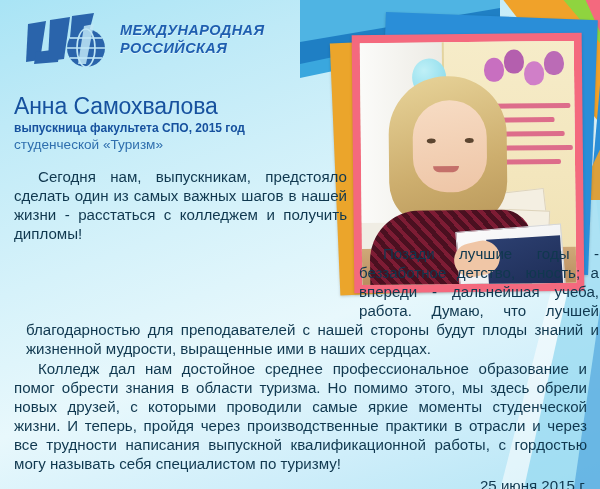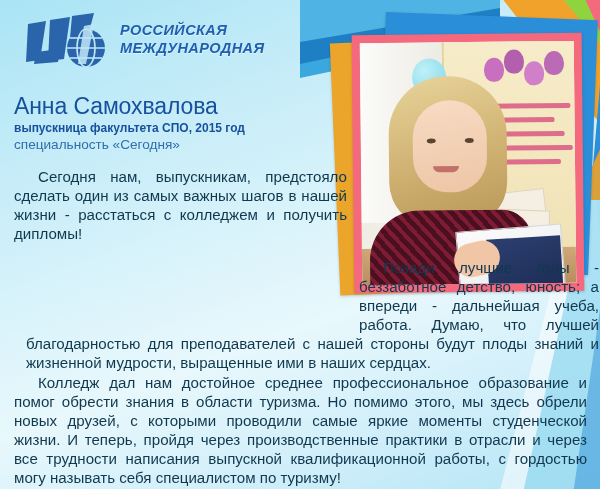--- a/index.html
+++ b/index.html
@@ -248,29 +248,29 @@
       <circle cx="60" cy="36" r="19" fill="#2a64ab"></circle>
       <g stroke="#bfe6f6" stroke-width="1.6" fill="none">
         <ellipse cx="60" cy="36" rx="9" ry="19"></ellipse>
         <line x1="41" y1="36" x2="79" y2="36"></line>
         <line x1="44" y1="26" x2="76" y2="26"></line>
         <line x1="44" y1="46" x2="76" y2="46"></line>
       </g>
       <polygon points="58,14 68,12 60,52 52,52" fill="#bfe6f6" opacity="0.85"></polygon>
     </svg>
     <div class="logo-text">
+      <div>МЕЖДУНАРОДНАЯ</div>
       <div>РОССИЙСКАЯ</div>
-      <div>МЕЖДУНАРОДНАЯ</div>
     </div>
   </div>
 
   <div class="headline">
     <div class="name">Анна Самохвалова</div>
     <div class="subtitle">выпускница факультета СПО,  2015 год</div>
-    <div class="speciality">специальность «Сегодня»</div>
+    <div class="speciality">студенческой «Туризм»</div>
   </div>
 
   <div class="photo-stack">
     <div class="card card-orange"></div>
     <div class="card card-blue"></div>
     <div class="card card-pink">
       <div class="photo-inner">
         <div class="ph-wall"></div>
         <div class="ph-door"></div>
         <div class="ph-poster"></div>
@@ -300,21 +300,21 @@
         <div class="ph-mouth"></div>
         <div class="ph-dress"></div>
         <div class="ph-diploma"></div>
         <div class="ph-diploma-blue"></div>
         <div class="ph-hand"></div>
       </div>
     </div>
   </div>
 
   <div class="body-text">
-    <p class="para-narrow" style="margin-bottom: 14px;">Сегодня нам, выпускникам, предстояло сделать один из самых важных шагов в нашей жизни - расстаться с колледжем и получить дипломы!</p>
+    <p class="para-narrow" style="margin-bottom: 0px;">Сегодня нам, выпускникам, предстояло сделать один из самых важных шагов в нашей жизни - расстаться с колледжем и получить дипломы!</p>
     <p style="width: 573px; text-indent: 24px; margin-left: 12px;">
       <span style="float:left; width:333px; height:74px; shape-outside:inset(0);"></span>
       <span>Позади лучшие годы - беззаботное детство, юность; а впереди - дальнейшая учеба, работа. Думаю, что лучшей благодарностью для преподавателей с нашей стороны будут плоды знаний и жизненной мудрости, выращенные ими в наших сердцах.</span>
     </p>
     <p class="para-wide">Колледж дал нам достойное среднее профессиональное образование и помог обрести знания в области туризма. Но помимо этого, мы здесь обрели новых друзей, с которыми проводили самые яркие моменты студенческой жизни. И теперь, пройдя через производственные практики в отрасли и через все трудности написания выпускной квалификационной работы, с гордостью могу называть себя специалистом по туризму!</p>
     <div class="signature">25 июня 2015 г.</div>
   </div>
 
 </div>
 

